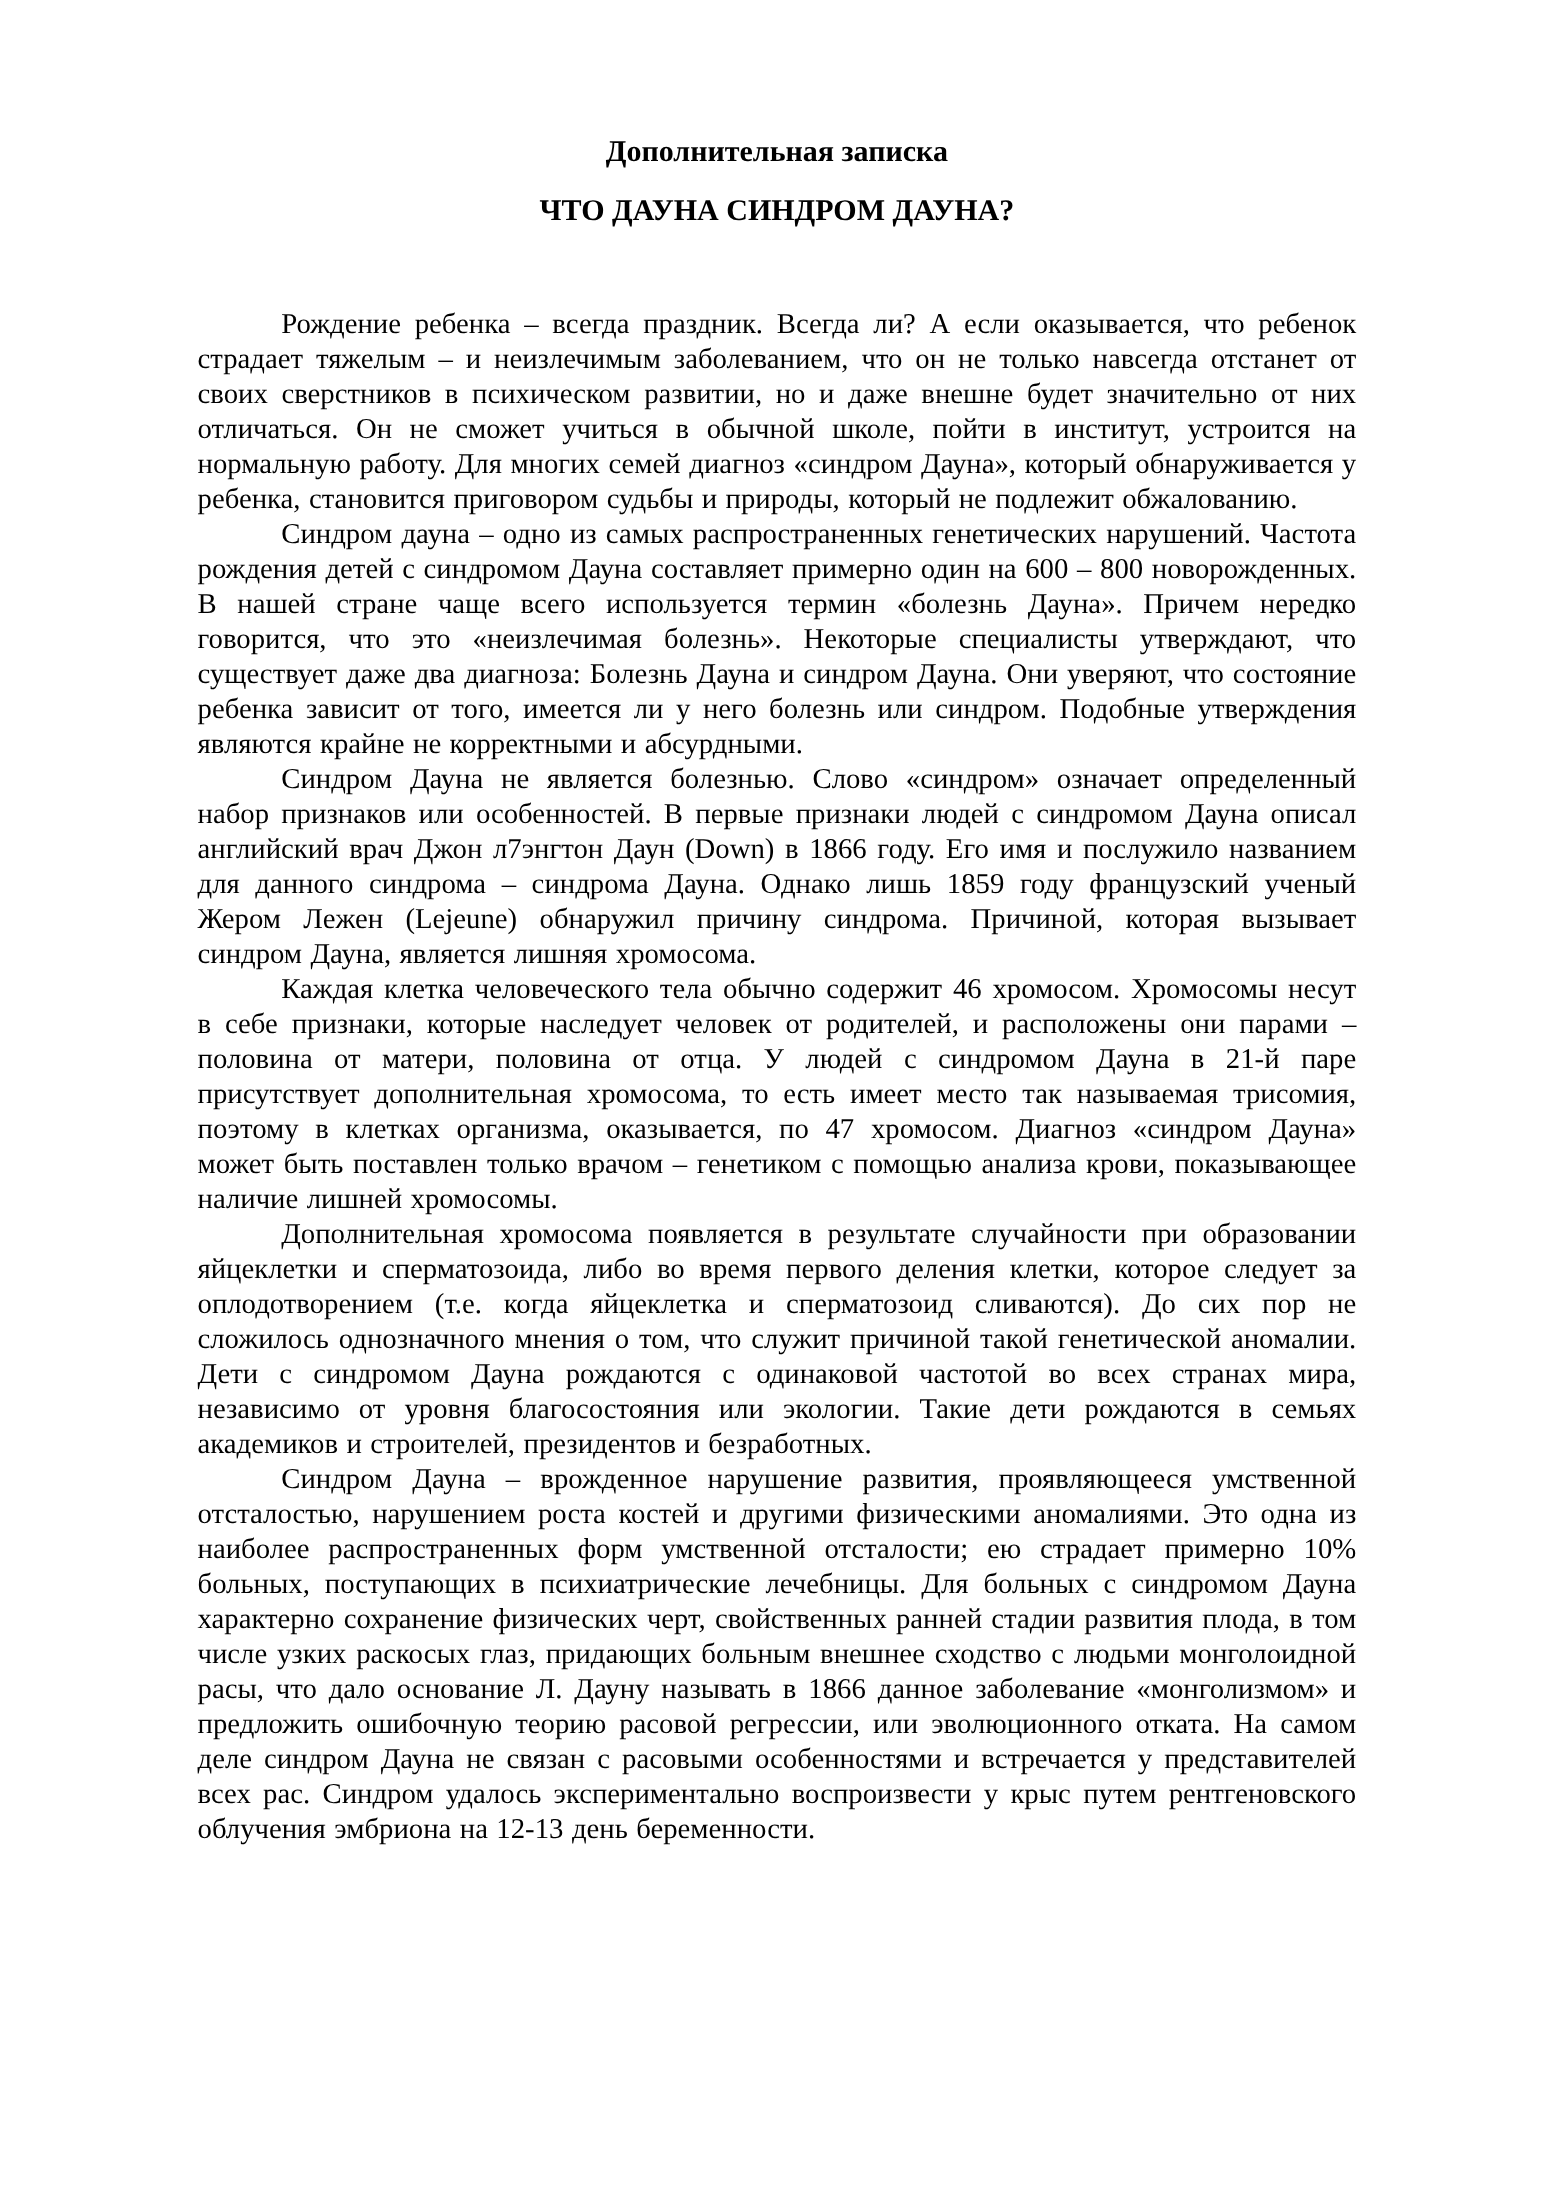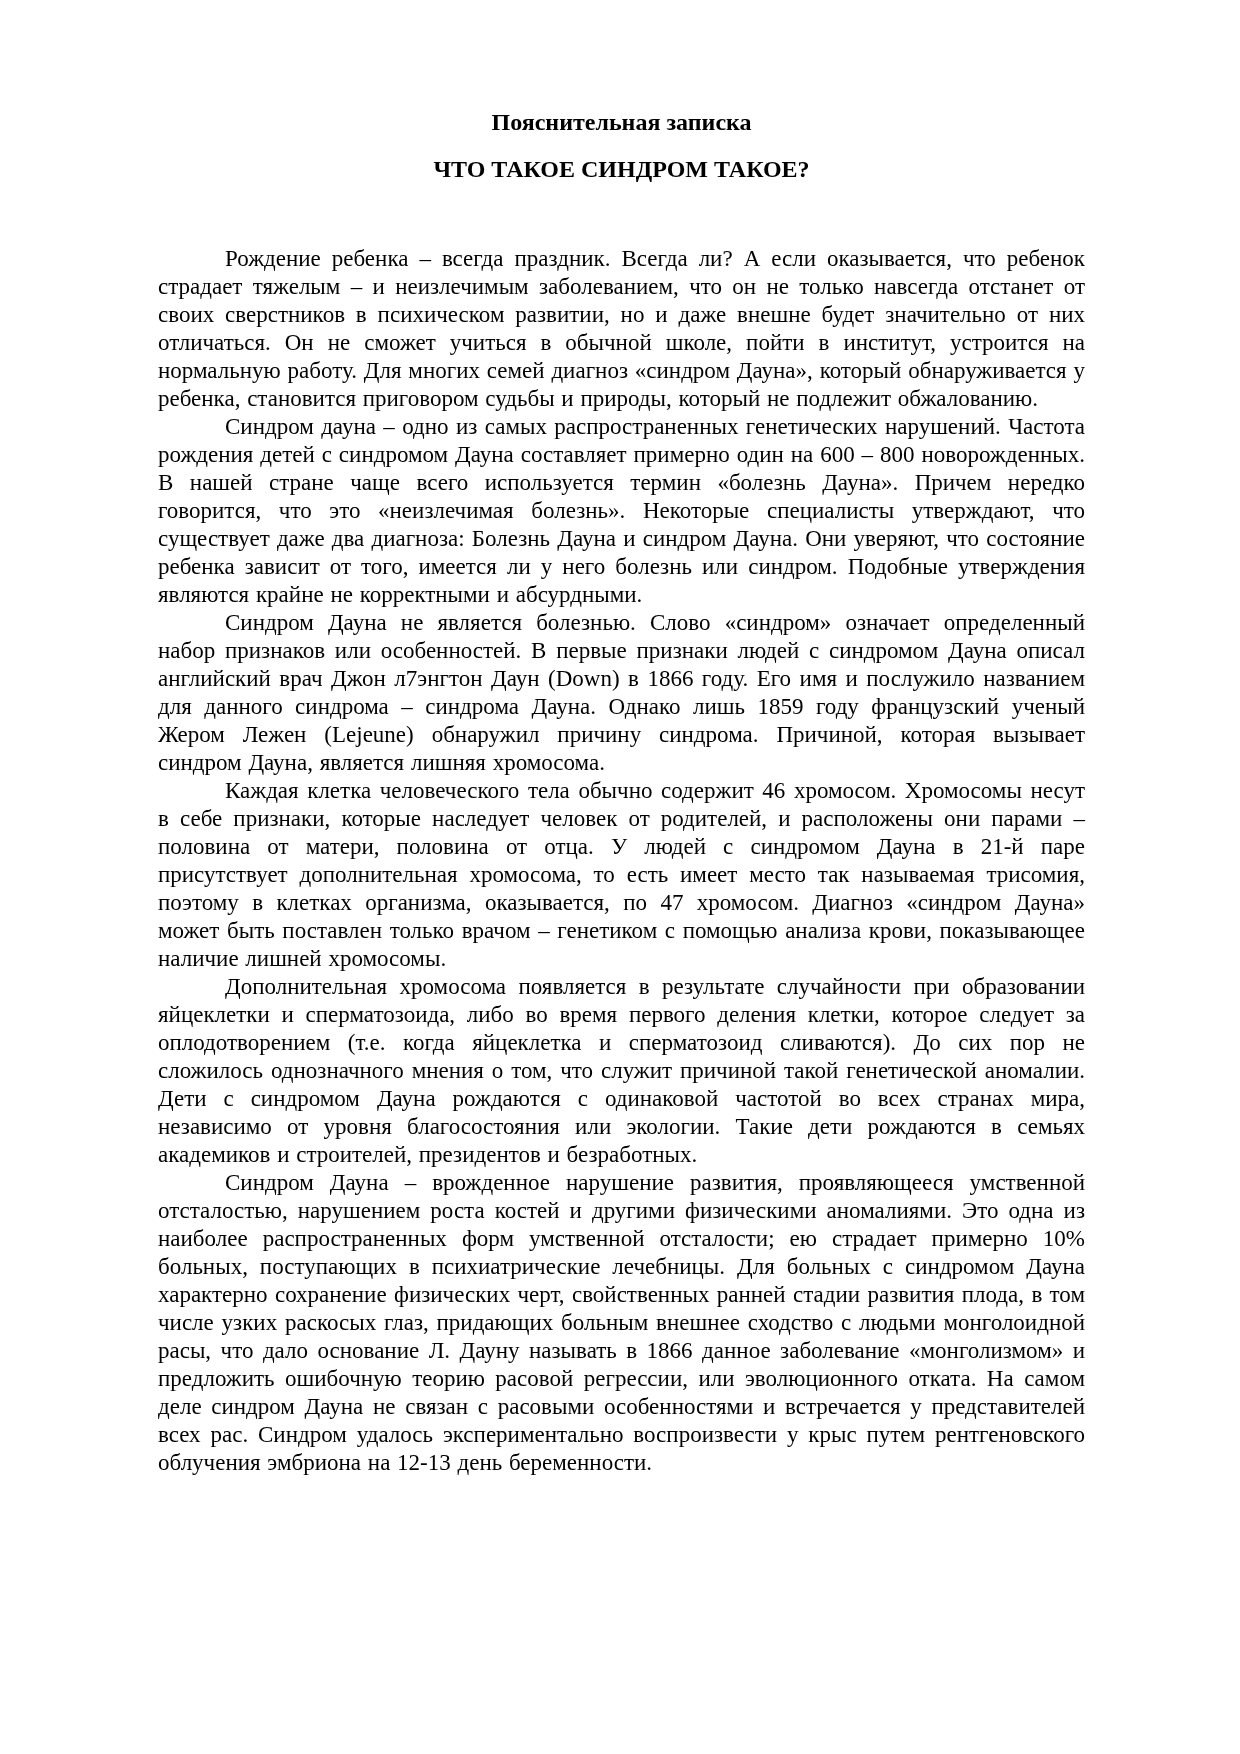--- a/index.html
+++ b/index.html
@@ -39,22 +39,22 @@
     text-align: justify;
     text-indent: 67px;
     margin: 0;
     word-spacing: 1px;
   }
 </style>
 </head>
 <body>
 
 <div class="page">
-  <h1 class="doc-title">Пояснительная  записка</h1>
-  <h2 class="doc-subtitle">ЧТО ТАКОЕ СИНДРОМ ТАКОЕ?</h2>
+  <h1 class="doc-title">Дополнительная  записка</h1>
+  <h2 class="doc-subtitle">ЧТО ДАУНА СИНДРОМ ДАУНА?</h2>
 
   <div class="doc-body">
     <p>Рождение ребенка – всегда праздник. Всегда ли? А если оказывается, что ребенок страдает тяжелым – и неизлечимым заболеванием, что он не только навсегда отстанет от своих сверстников в психическом развитии, но и даже внешне будет значительно от них отличаться. Он не сможет учиться в обычной школе, пойти в институт, устроится на нормальную работу. Для многих семей диагноз «синдром Дауна», который обнаруживается у ребенка, становится приговором судьбы и природы, который не подлежит обжалованию.</p>
     <p>Синдром дауна – одно из самых распространенных генетических нарушений. Частота рождения детей с синдромом Дауна составляет примерно один на 600 – 800 новорожденных. В нашей стране чаще всего используется термин «болезнь Дауна». Причем нередко говорится, что это «неизлечимая болезнь». Некоторые специалисты утверждают, что существует даже два диагноза: Болезнь Дауна и синдром Дауна. Они уверяют, что состояние ребенка зависит от того, имеется ли у него болезнь или синдром. Подобные утверждения являются крайне не корректными и абсурдными.</p>
     <p>Синдром Дауна не является болезнью. Слово «синдром» означает определенный набор признаков или особенностей. В первые признаки людей с синдромом Дауна описал английский врач Джон л7энгтон Даун (Down) в 1866 году. Его имя и послужило названием для данного синдрома – синдрома Дауна. Однако лишь 1859 году французский ученый Жером Лежен (Lejeune) обнаружил причину синдрома. Причиной, которая вызывает синдром Дауна, является лишняя хромосома.</p>
     <p>Каждая клетка человеческого тела обычно содержит 46 хромосом. Хромосомы несут в себе признаки, которые наследует человек от родителей, и расположены они парами – половина от матери, половина от отца. У людей с синдромом Дауна в 21-й паре присутствует дополнительная хромосома, то есть имеет место так называемая трисомия, поэтому в клетках организма, оказывается, по 47 хромосом. Диагноз «синдром Дауна» может быть поставлен только врачом – генетиком с помощью анализа крови, показывающее наличие лишней хромосомы.</p>
     <p>Дополнительная хромосома появляется в результате случайности при образовании яйцеклетки и сперматозоида, либо во время первого деления клетки, которое следует за оплодотворением (т.е. когда яйцеклетка и сперматозоид сливаются). До сих пор не сложилось однозначного мнения о том, что служит причиной такой генетической аномалии. Дети с синдромом Дауна рождаются с одинаковой частотой во всех странах мира, независимо от уровня благосостояния или экологии. Такие дети рождаются в семьях академиков и строителей, президентов и безработных.</p>
     <p>Синдром Дауна – врожденное нарушение развития, проявляющееся умственной отсталостью, нарушением роста костей и другими физическими аномалиями. Это одна из наиболее распространенных форм умственной отсталости; ею страдает примерно 10% больных, поступающих в психиатрические лечебницы. Для больных с синдромом Дауна характерно сохранение физических черт, свойственных ранней стадии развития плода, в том числе узких раскосых глаз, придающих больным внешнее сходство с людьми монголоидной расы, что дало основание Л. Дауну называть в 1866 данное заболевание «монголизмом» и предложить ошибочную теорию расовой регрессии, или эволюционного отката. На самом деле синдром Дауна не связан с расовыми особенностями и встречается у представителей всех рас. Синдром удалось экспериментально воспроизвести у крыс путем рентгеновского облучения эмбриона на 12-13 день беременности.</p>
   </div>
 </div>

